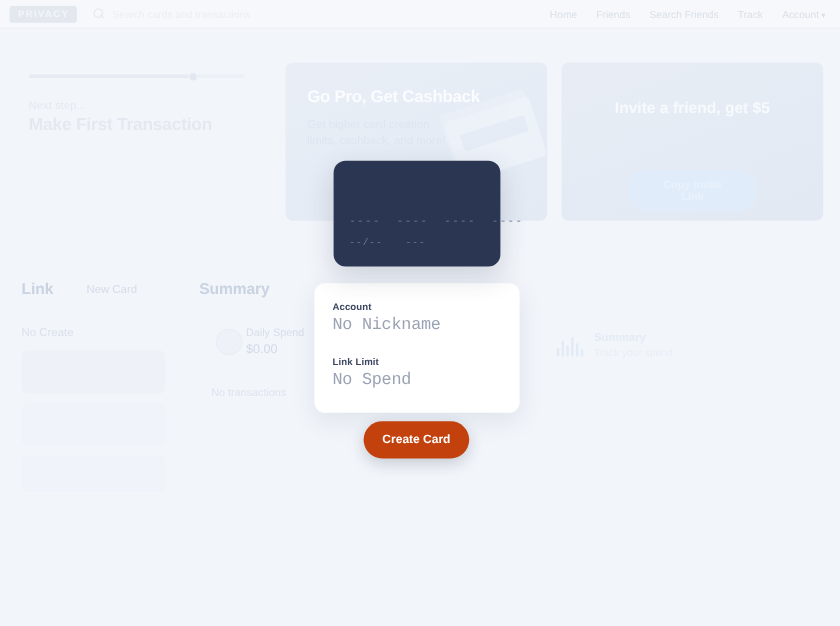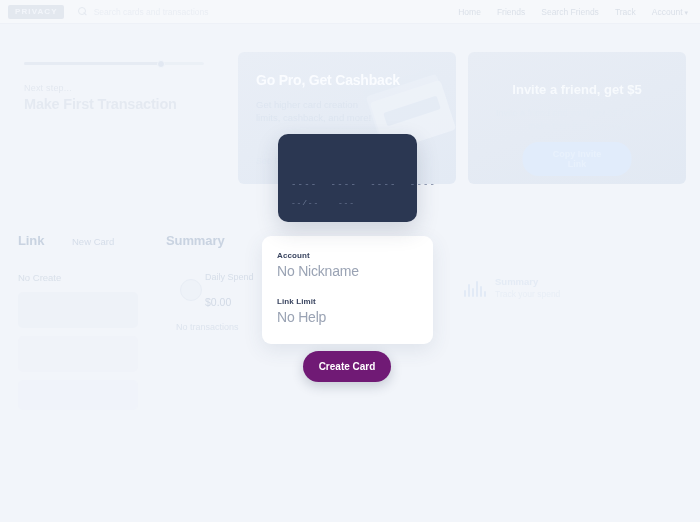--- a/index.html
+++ b/index.html
@@ -179,21 +179,21 @@
 
   .daily-row {
     position: absolute; left: 180px; top: 272px;
     display: flex; align-items: center; gap: 3px;
   }
   .coin {
     width: 22px; height: 22px; border-radius: 50%;
     background: #eef2f8; border: 1px solid #e8edf5;
   }
   .daily-lbl { font-size: 9px; color: #d6dee9; }
-  .daily-val { font-size: 10.5px; color: #d2dae6; margin-top: 14px; }
+  .daily-val { font-size: 10.5px; color: #d2dae6; margin-top: 3px; }
   .no-tx {
     position: absolute; left: 176px; top: 322px;
     font-size: 9px; color: #dde4ee;
   }
 
   .summary-row {
     position: absolute; left: 464px; top: 276px;
     display: flex; align-items: center; gap: 9px;
   }
   .chart-ico {
@@ -238,27 +238,27 @@
     box-shadow: 0 6px 20px rgba(60,75,105,.10);
     z-index: 18;
   }
   .field { position: absolute; left: 15px; }
   .field-nick { top: 15px; }
   .field-limit { top: 61px; }
   .field-label {
     font-size: 8px; font-weight: bold; color: #3a4560; letter-spacing: .1px;
   }
   .field-value {
-    font-size: 14px; color: #9aa3b4; margin-top: 3px; letter-spacing: -.2px;
+    font-size: 14px; color: #9aa3b4; margin-top: 3px; letter-spacing: -.2px; font-family: Liberation Mono, monospace;
   }
 
   .create-btn {
     position: absolute; left: 303px; top: 351px;
     width: 88px; height: 31px; border-radius: 16px;
-    background: #701a75; color: #ffffff;
+    background: #c2410c; color: #ffffff;
     font-size: 10px; font-weight: bold;
     border: none; cursor: pointer; z-index: 22;
     font-family: "Liberation Sans", sans-serif;
     box-shadow: 0 4px 12px rgba(36,48,76,.22);
   }
 </style>
 </head>
 <body>
 
 <div id="app">
@@ -347,19 +347,19 @@
     <div class="vcard-cvv">---</div>
   </div>
 
   <div class="detail-panel">
     <div class="field field-nick">
       <div class="field-label">Account</div>
       <div class="field-value">No Nickname</div>
     </div>
     <div class="field field-limit">
       <div class="field-label">Link Limit</div>
-      <div class="field-value">No Help</div>
+      <div class="field-value">No Spend</div>
     </div>
   </div>
 
   <button class="create-btn">Create Card</button>
 
 </div>
 
 </body></html>

